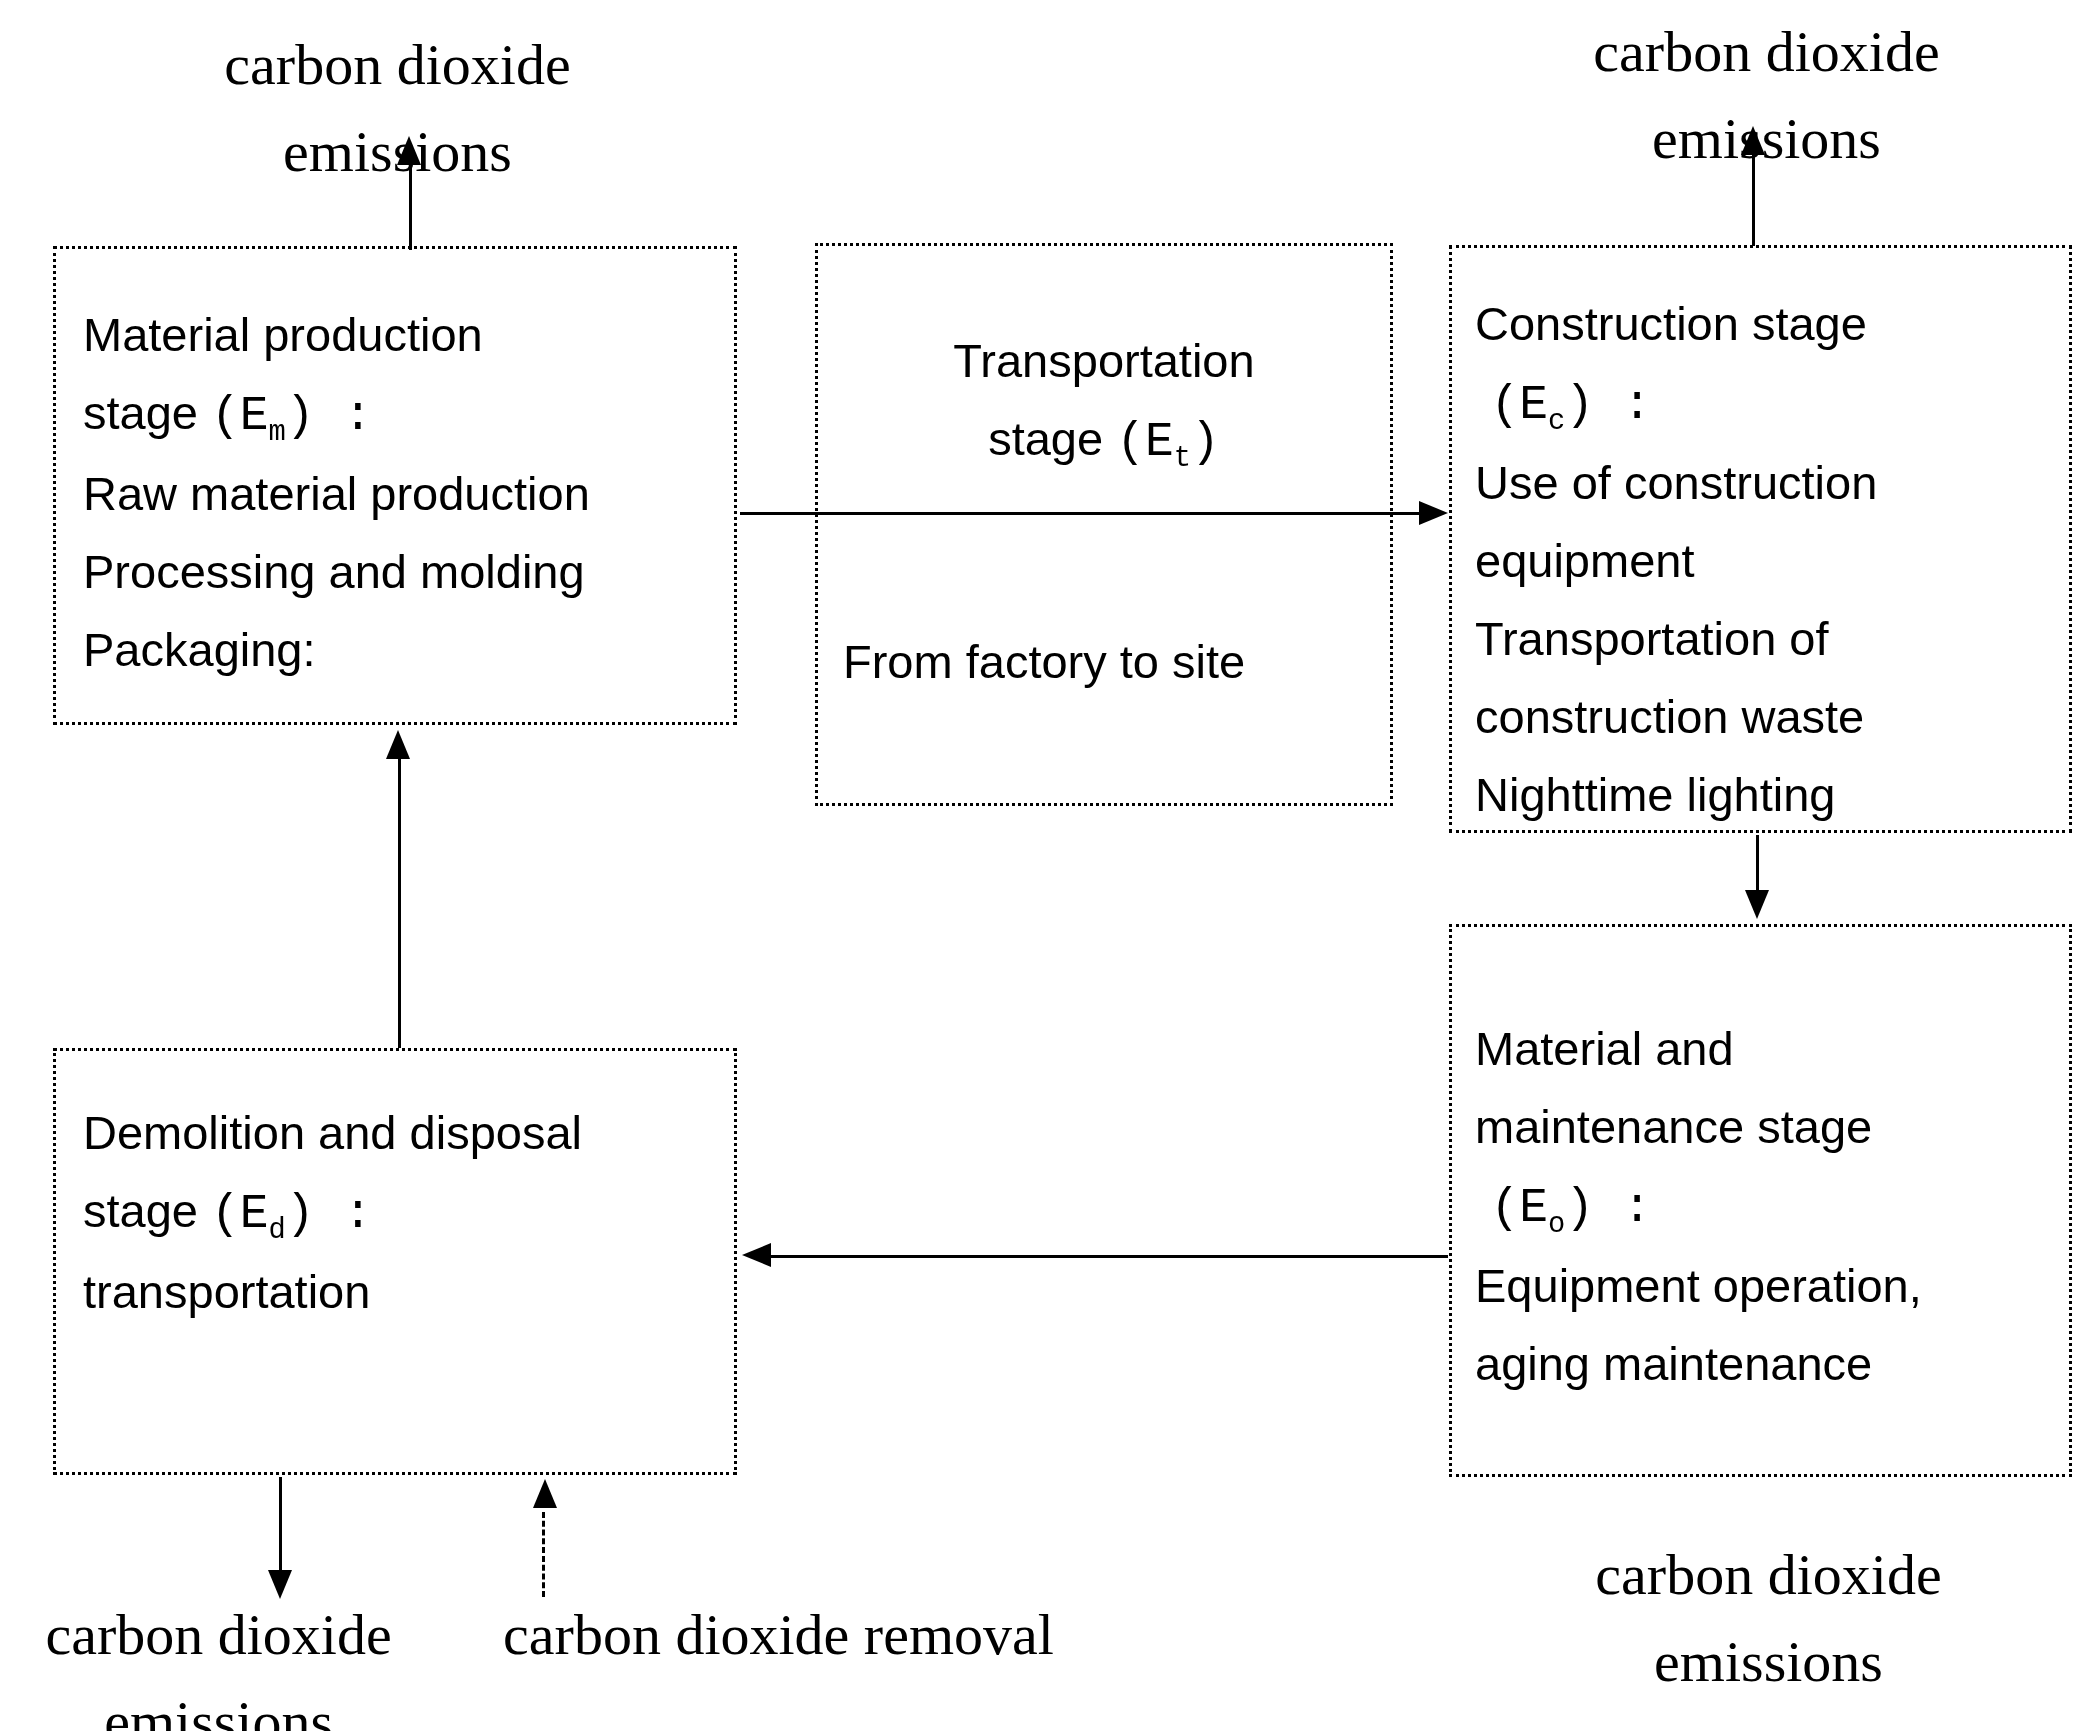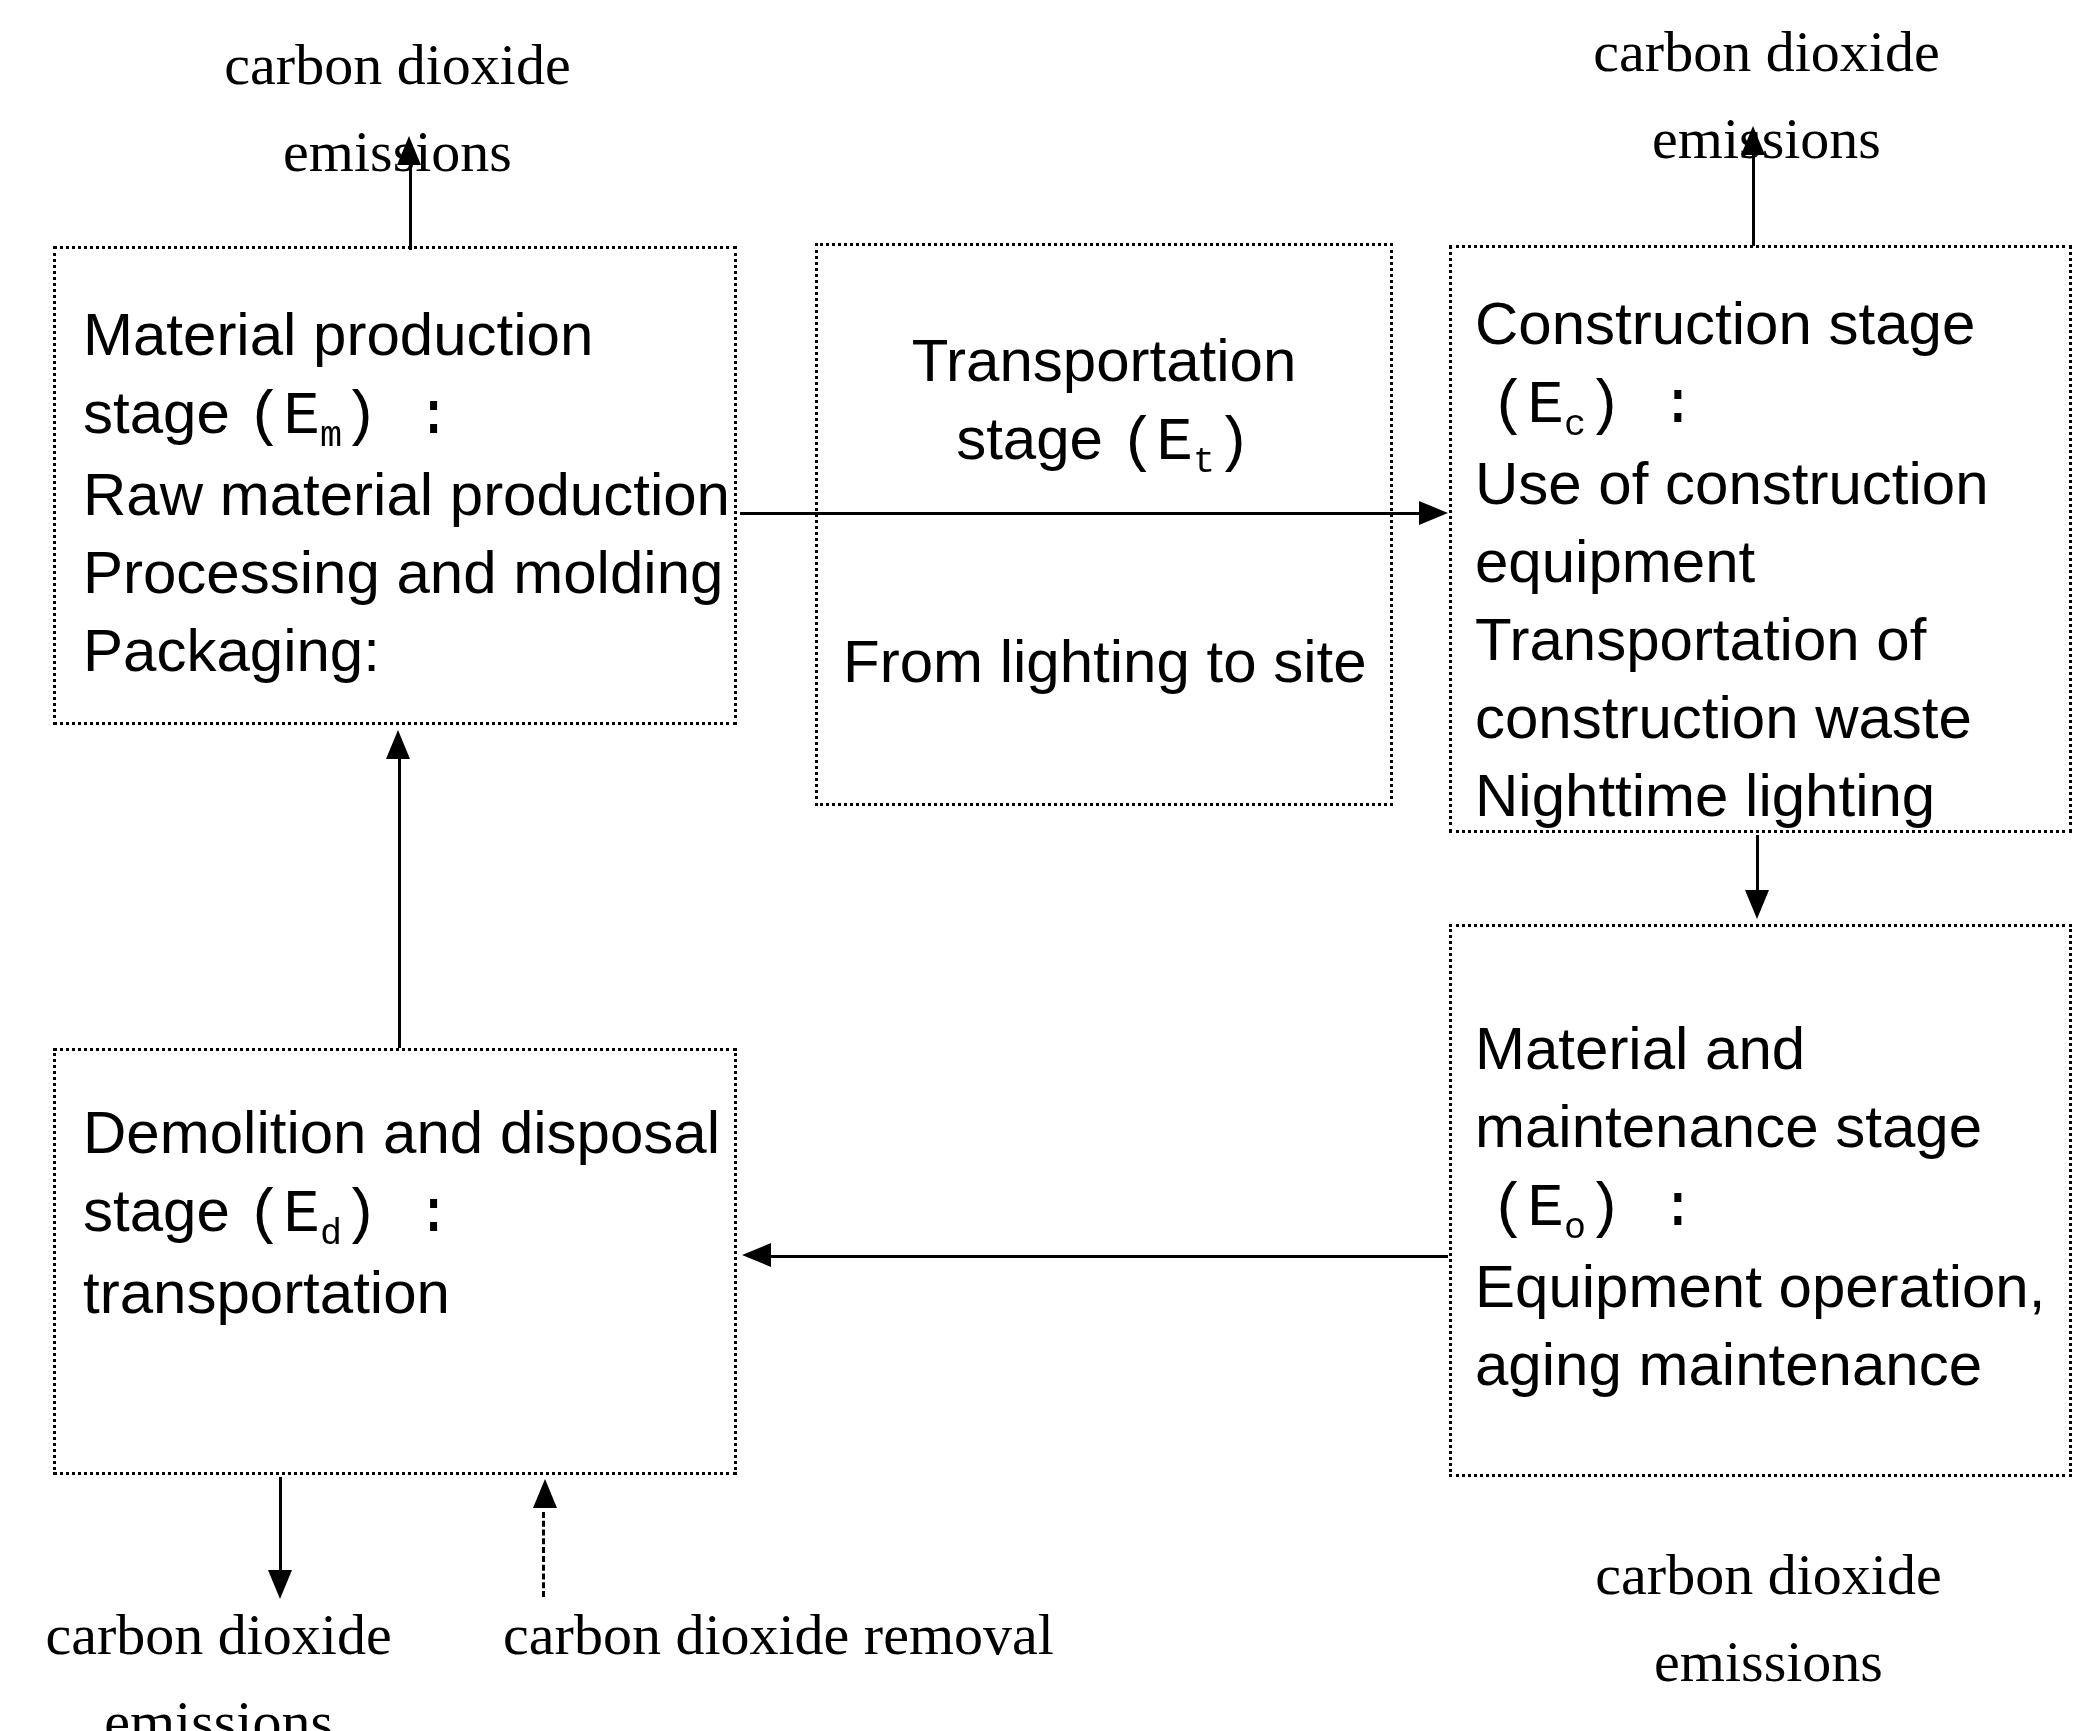--- a/index.html
+++ b/index.html
@@ -11,21 +11,21 @@
     color:#000;
     overflow:hidden;
   }
 
   
   .dbox{
     position:absolute;
     border:3.9px dotted #000;
     box-sizing:border-box;
     background:#ffffff;
-    font-size:60px;
+    font-size:47px;
     line-height:78px;
   }
   .box-line{white-space:nowrap;}
   .box-line.indent{padding-left:15.5px;}
   .formula{font-family:Liberation Mono, monospace;font-size:1.02em;}
   .formula sub{font-size:0.6em;line-height:0;}
 
   .material{left:53px;top:246px;width:684px;height:479px;padding:47px 27px 0;}
   .transport{left:815px;top:243px;width:578px;height:563px;}
   .t-title{position:absolute;top:76px;left:0;width:100%;text-align:center;}
@@ -94,21 +94,21 @@
         <div class="box-line">Processing and molding</div>
         <div class="box-line">Packaging:</div>
       </div>
   </div>
 
   <div class="dbox transport">
     <div class="t-title box-lines">
         <div class="box-line">Transportation</div>
         <div class="box-line"><span>stage </span><span class="formula">(E<sub>t</sub>)</span></div>
       </div>
-    <div class="t-note">From lighting to site</div>
+    <div class="t-note">From factory to site</div>
   </div>
 
   <div class="dbox construction">
     <div class="box-lines">
         <div class="box-line">Construction stage</div>
         <div class="box-line indent"><span class="formula">(E<sub>c</sub>) :</span></div>
         <div class="box-line">Use of construction</div>
         <div class="box-line">equipment</div>
         <div class="box-line">Transportation of</div>
         <div class="box-line">construction waste</div>

